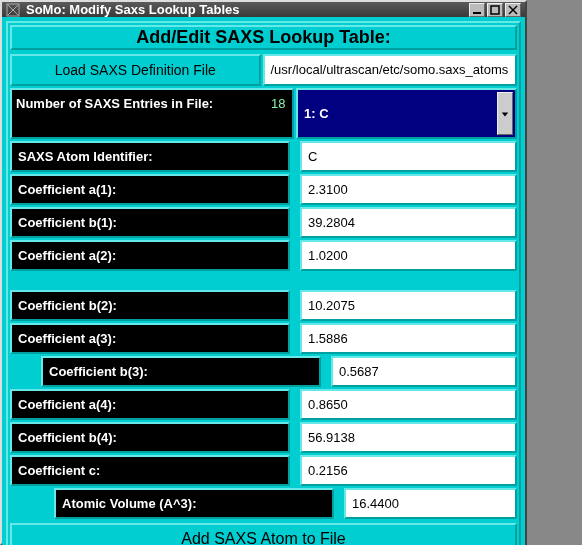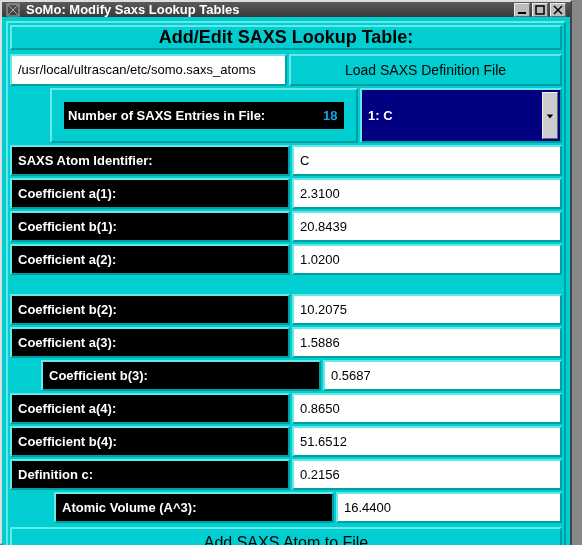--- a/index.html
+++ b/index.html
@@ -1,18 +1,18 @@
 <!DOCTYPE html>
 <html><head>
 <meta charset="utf-8">
 <style>
   * { box-sizing: border-box; margin: 0; padding: 0; }
   body { font-family: Arial, Helvetica, sans-serif; font-size: 13px; background: #888; }
   .window {
-    width: 572px; height: 545px; background: #00ced1;
+    width: 527px; height: 545px; background: #00ced1;
     border: 2px solid #888; border-top-color: #ddd; border-left-color: #ddd;
     border-right-color: #444; border-bottom-color: #444;
     display: flex; flex-direction: column;
   }
   .titlebar {
     height: 22px; background: linear-gradient(#5a5a5a,#3a3a3a);
     display: flex; align-items: center; color: #fff; font-weight: bold;
     padding: 0 4px; font-size: 13px;
   }
   .titlebar .t-icon { width: 14px; height: 14px; margin-right: 6px; display:flex; align-items:center; justify-content:center; }
@@ -34,29 +34,29 @@
   }
   .btn-cyan.load { max-width:280px; }
   .input-white { flex:1; background:#fff; color:#000; padding:6px 6px; font-size:13px; }
   .label-black { flex:0 0 280px; background:#000; color:#fff; padding:6px 6px; font-weight:bold; font-size:13px; }
   .dropdown {
     flex:1; background:navy; color:#fff; padding:16px 6px; position:relative;
     display:flex; align-items:center; font-weight:bold; font-size:13px;
   }
   .dropdown .dd-arrow { position:absolute; right:2px; top:2px; bottom:2px; width:16px; background:#ccc; border:1px solid #666; border-top-color:#eee; border-left-color:#eee; display:flex; align-items:center; justify-content:center; }
   .dd-arrow svg { width:8px; height:8px; }
-  .dual-row { display:flex; gap:2px; }
+  .dual-row { display:flex; gap:10px; }
   .dual-row .label-black { flex:0 0 280px; }
   .add-row { }
   .add-btn { background:#00ced1; color:#000; font-size:16px; text-align:center; padding:5px; cursor:pointer; }
   .bottom-row { display:flex; gap:2px; }
   .bottom-row .btn-cyan { font-size:15px; padding:6px; }
   .num-entries-wrap { display:flex; }
   .num-entries-label { flex:0 0 255px; background:#000; color:#fff; padding:6px 4px; font-weight:bold; font-size:13px; }
-  .num-entries-val { background:#000; color:#0ea5e9; padding:6px 4px; font-weight:bold; width:25px; text-align:left; }
+  .num-entries-val { background:#000; color:#86efac; padding:6px 4px; font-weight:normal; width:25px; text-align:left; }
 </style>
 </head>
 <body>
 
 <div class="window">
   <div class="titlebar">
     <span class="t-icon">
       <svg viewBox="0 0 14 14">
           <rect x="1" y="1" width="12" height="12" fill="none" stroke="#aaa" stroke-width="1"></rect>
           <line x1="2" y1="2" x2="12" y2="12" stroke="#aaa"></line>
@@ -82,26 +82,26 @@
           </svg>
         </div>
     </div>
   </div>
 
   <div class="outer">
     <div class="frame">
       <div class="header-banner">Add/Edit SAXS Lookup Table:</div>
 
       <div class="row">
+        <div class="cell btn-cyan load">Load SAXS Definition File</div>
         <div class="cell input-white">/usr/local/ultrascan/etc/somo.saxs_atoms</div>
-        <div class="cell btn-cyan load">Load SAXS Definition File</div>
       </div>
 
       <div class="row">
-        <div class="cell num-entries-wrap" style="flex:0 0 280px; padding:12px;margin-left:40px;">
+        <div class="cell num-entries-wrap" style="flex:0 0 280px; padding:0;">
           <div class="num-entries-label">Number of SAXS Entries in File:</div>
           <div class="num-entries-val">18</div>
         </div>
         <div class="cell dropdown">
           <span>1: C</span>
           <span class="dd-arrow">
             <svg viewBox="0 0 10 10">
                 <polygon points="1,3 9,3 5,8" fill="#000"></polygon>
               </svg>
           </span>
@@ -112,21 +112,21 @@
           <div class="dual-row" style="margin-bottom: 2px;">
             <div class="cell label-black">SAXS Atom Identifier:</div>
             <div class="cell input-white">C</div>
           </div>
           <div class="dual-row" style="margin-bottom: 2px;">
             <div class="cell label-black">Coefficient a(1):</div>
             <div class="cell input-white">2.3100</div>
           </div>
           <div class="dual-row" style="margin-bottom: 2px;">
             <div class="cell label-black">Coefficient b(1):</div>
-            <div class="cell input-white">20.8439</div>
+            <div class="cell input-white">39.2804</div>
           </div>
           <div class="dual-row" style="margin-bottom: 19px;">
             <div class="cell label-black">Coefficient a(2):</div>
             <div class="cell input-white">1.0200</div>
           </div>
           <div class="dual-row" style="margin-bottom: 2px;">
             <div class="cell label-black">Coefficient b(2):</div>
             <div class="cell input-white">10.2075</div>
           </div>
           <div class="dual-row" style="margin-bottom: 2px;">
@@ -136,24 +136,24 @@
           <div class="dual-row" style="margin-bottom: 2px; padding-left: 31px;">
             <div class="cell label-black">Coefficient b(3):</div>
             <div class="cell input-white">0.5687</div>
           </div>
           <div class="dual-row" style="margin-bottom: 2px;">
             <div class="cell label-black">Coefficient a(4):</div>
             <div class="cell input-white">0.8650</div>
           </div>
           <div class="dual-row" style="margin-bottom: 2px;">
             <div class="cell label-black">Coefficient b(4):</div>
-            <div class="cell input-white">51.6512</div>
+            <div class="cell input-white">56.9138</div>
           </div>
           <div class="dual-row" style="margin-bottom: 2px;">
-            <div class="cell label-black">Definition c:</div>
+            <div class="cell label-black">Coefficient c:</div>
             <div class="cell input-white">0.2156</div>
           </div>
           <div class="dual-row" style="margin-bottom: 2px; padding-left: 44px;">
             <div class="cell label-black">Atomic Volume (A^3):</div>
             <div class="cell input-white">16.4400</div>
           </div>
         </div>
 
       <div class="row add-row">
         <div class="cell add-btn" style="flex:1">Add SAXS Atom to File</div>

